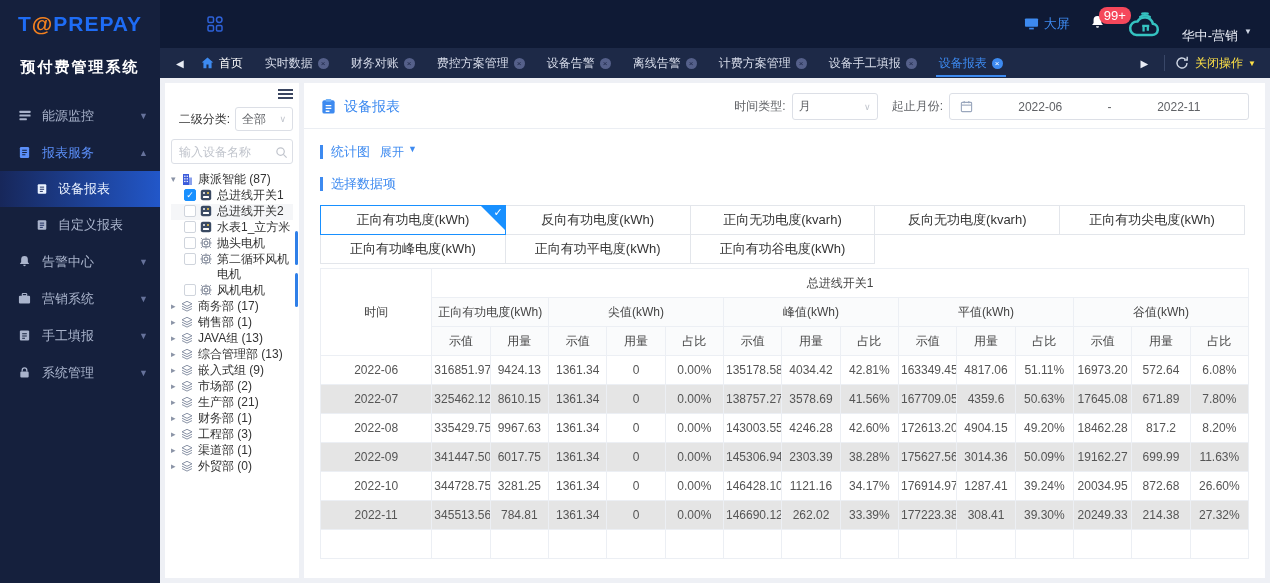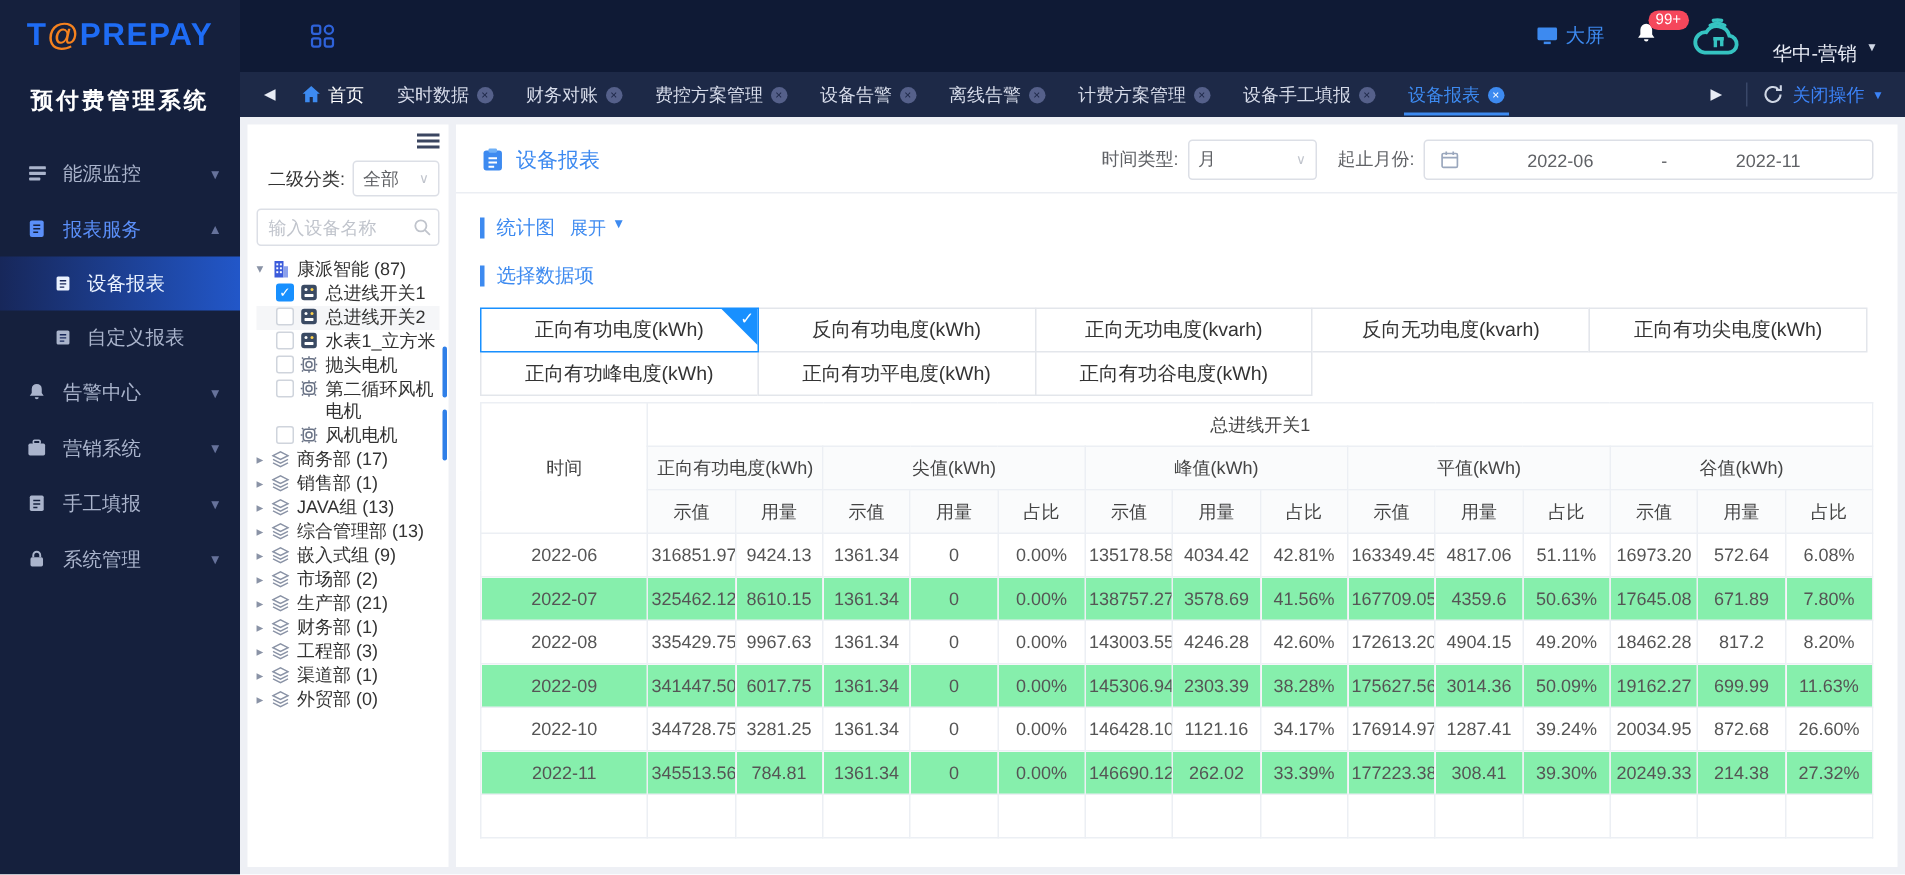--- a/index.html
+++ b/index.html
@@ -22,38 +22,38 @@
   .sub-item .mi-icon { width:15px; height:13px; margin-right:7px; display:inline-flex; }
   .sub-item.active { background:linear-gradient(90deg,#17275a 0%,#2257c9 100%); color:#eaf2ff; }
 
   
   .main-col { flex:1; display:flex; flex-direction:column; min-width:0; }
   .topbar { height:48px; background:#0f1a35; display:flex; align-items:center; padding:0 18px 0 46px; }
   .apps-icon { width:18px; height:18px; cursor:pointer; }
   .topbar-right { margin-left:auto; display:flex; align-items:center; gap:20px; }
   .bigscreen { display:flex; align-items:center; gap:5px; color:#3d8af0; font-size:13px; cursor:pointer; }
   .bell-wrap { position:relative; cursor:pointer; width:18px; height:20px; }
-  .badge { position:absolute; top:-7px; left:9px; background:#f5475b; color:#fff; font-size:10px; padding:1px 5px; border-radius:8px; white-space:nowrap; }
+  .badge { position:absolute; top:-7px; left:9px; background:#f5475b; color:#fff; font-size:13px; padding:1px 5px; border-radius:8px; white-space:nowrap; }
   .cloud-icon { width:34px; height:26px; cursor:pointer; }
   .user { color:#e8ecf5; font-size:13px; cursor:pointer; display:flex; align-items:flex-start; gap:6px;margin-top:23px; }
   .user .caret { font-size:8px; color:#cfd6e4; }
 
   
   .tabbar { height:30px; background:#1d2947; display:flex; align-items:center; color:#d7dcea; font-size:12px; padding-left:10px; }
   .tab-scroll { color:#e8ecf5; font-size:10px; padding:0 6px; cursor:pointer; }
   .tab { display:flex; align-items:center; gap:5px; padding:0 11px; height:30px; cursor:pointer; white-space:nowrap; position:relative; }
   .tab .close-dot { width:11px; height:11px; border-radius:50%; background:#55608a; color:#1b2545; font-size:8px; line-height:11px; text-align:center; }
   .tab.active { color:#3d8af0; }
   .tab.active .close-dot { background:#3d8af0; color:#fff; }
   .tab.active::after { content:""; position:absolute; left:8px; right:8px; bottom:1px; height:2px; background:#3d8af0; }
   .home-tab { gap:5px; color:#fff; }
   .tabbar-right { margin-left:auto; display:flex; align-items:center; height:100%; }
   .vdiv { width:1px; height:16px; background:#394768; margin:0 10px; }
   .refresh-icon { width:14px; height:14px; margin-right:6px; cursor:pointer; }
-  .close-op { color:#3b82f6; cursor:pointer; display:flex; align-items:center; gap:5px; padding-right:14px; }
+  .close-op { color:#fde047; cursor:pointer; display:flex; align-items:center; gap:5px; padding-right:14px; }
   .close-op .caret { font-size:8px; }
 
   
   .content { flex:1; display:flex; padding:5px; gap:5px; min-height:0; }
   .tree-panel { width:134px; min-width:134px; background:#fff; position:relative; padding:4px 6px; overflow:hidden; }
   .tree-top { display:flex; justify-content:flex-end; height:16px; }
   .hamburger { width:15px; cursor:pointer; }
   .hamburger i { display:block; height:2px; background:#3a4560; margin:2px 0; }
   .cat-row { display:flex; align-items:center; gap:5px; margin:4px 0 8px; font-size:12px; color:#333;justify-content:flex-end; }
   .select-box { display:inline-flex; align-items:center; justify-content:space-between; border:1px solid #dcdfe6; border-radius:3px; background:#fff; font-size:12px; color:#606266; padding:0 6px; height:24px; min-width:58px; cursor:pointer; }
@@ -101,21 +101,21 @@
   .export-row { display:flex; align-items:center; justify-content:flex-end; gap:16px; margin:14px 16px 6px; }
   .gear-icon { width:19px; height:19px; cursor:pointer; }
   .export-btn { background:#1890ff; color:#fff; border:none; border-radius:3px; height:28px; padding:0 17px; font-size:13px; cursor:pointer; font-family:inherit; }
 
   .table-wrap { margin:4px 16px 0; flex:1; overflow:hidden; }
   table.report { width:100%; border-collapse:collapse; table-layout:fixed; font-size:12px; color:#555; }
   table.report th, table.report td { border:1px solid #eceff4; height:29px; text-align:center; font-weight:normal; padding:0 2px; overflow:hidden; white-space:nowrap; }
   table.report thead th { color:#444; }
   table.report thead tr.grp th, table.report thead tr.sub th { background:#fafbfc; }
   table.report thead th.device-h { background:#fff; }
-  table.report tbody tr.stripe td { background:#86efac; }
+  table.report tbody tr.stripe td { background:#e5e5e5; }
 </style>
 </head>
 <body>
 
 <div class="app">
 
   <aside class="sidebar">
     <div class="logo">
       <span class="logo-t">T</span><span class="logo-at">@</span><span class="logo-rest">PREPAY</span>
     </div>

